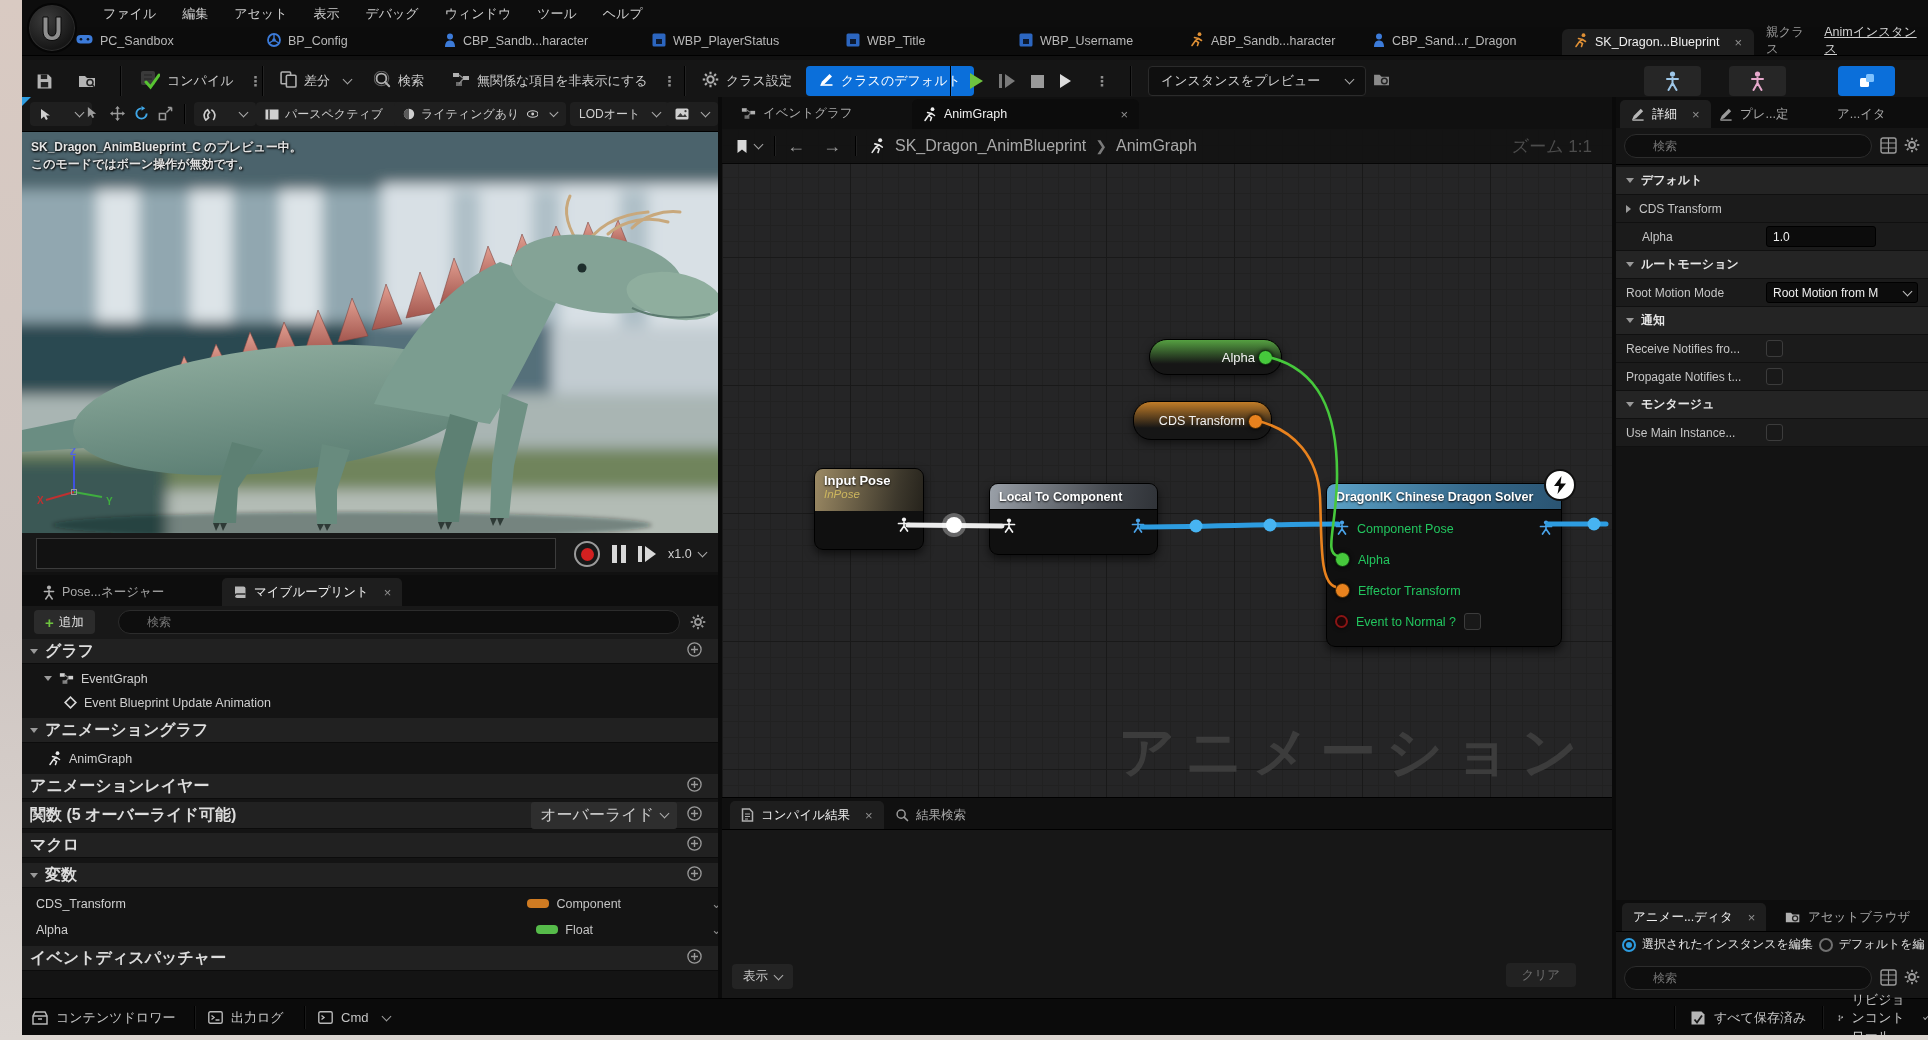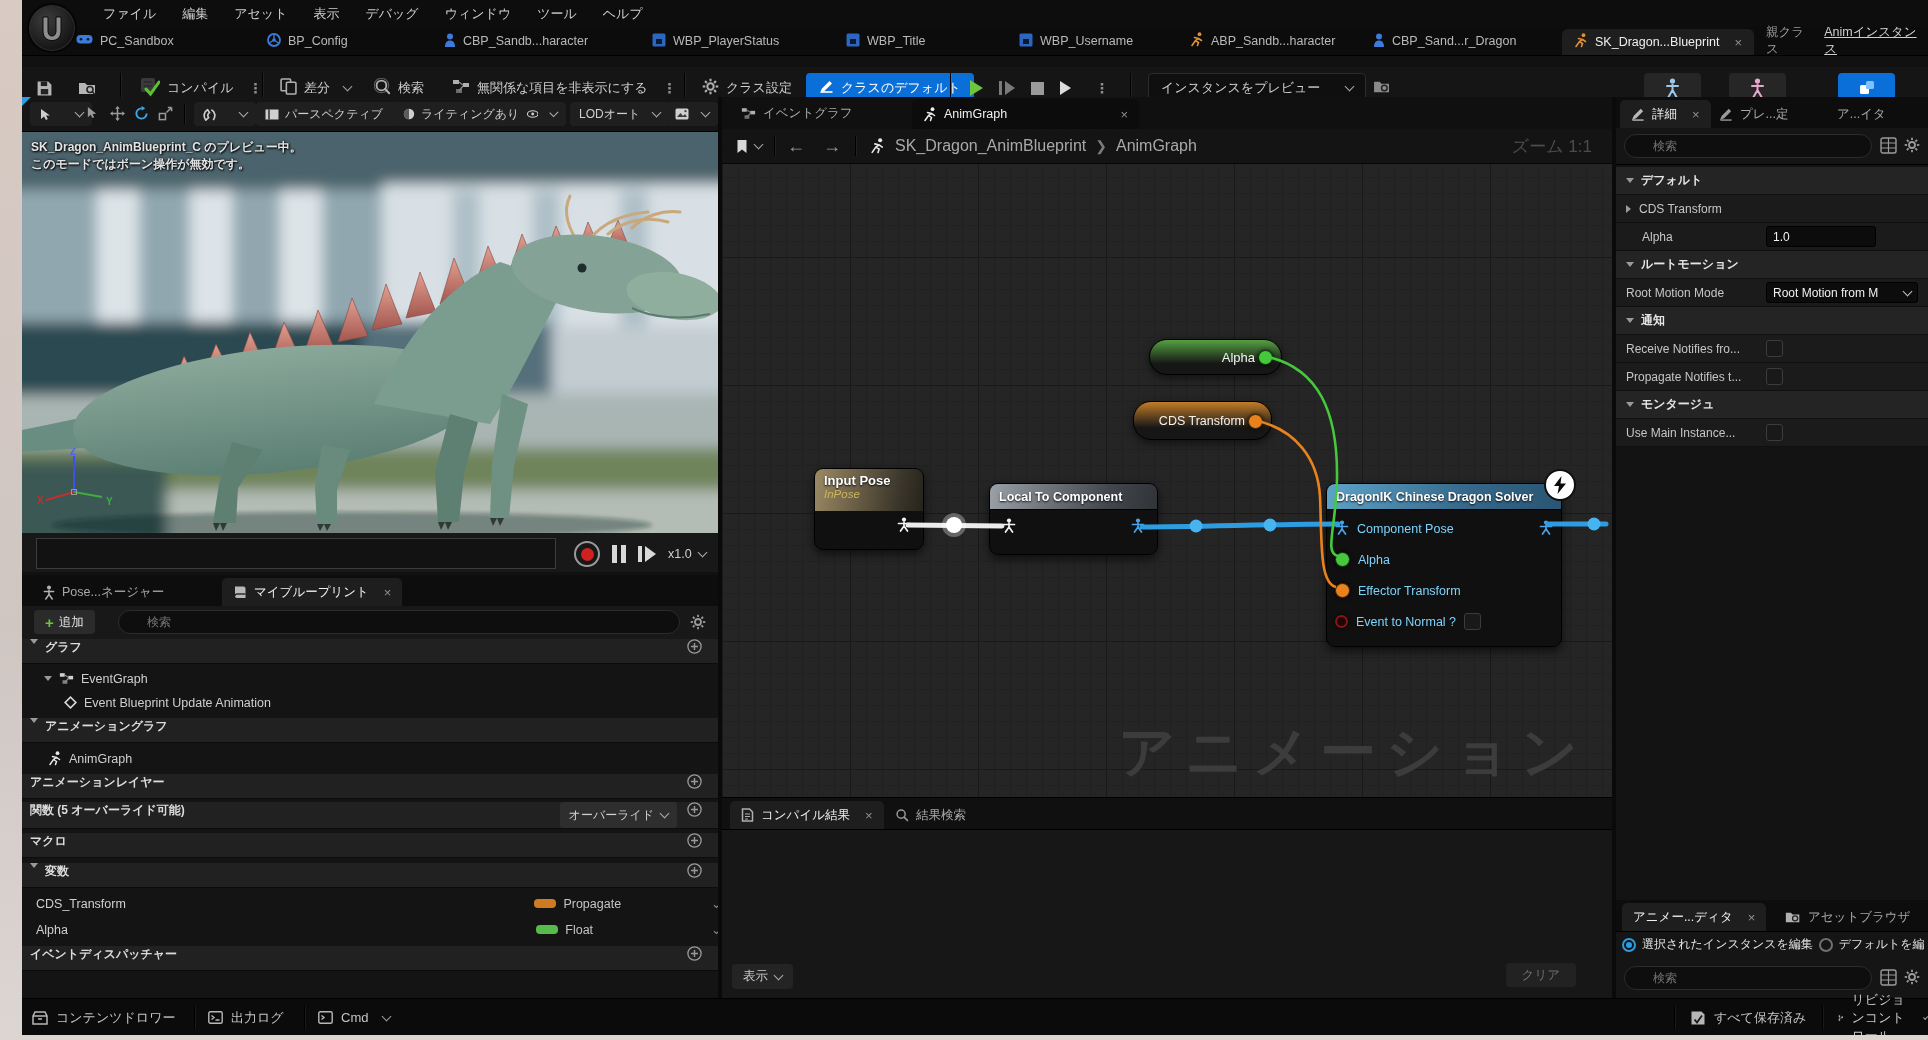--- a/index.html
+++ b/index.html
@@ -17,21 +17,21 @@
   #logo{left:5px;top:3px;width:46px;height:46px;border-radius:50%;background:radial-gradient(circle at 38% 32%,#3c3c3c,#161616 70%);border:2px solid #060606;box-shadow:0 0 0 1px #2e2e2e inset;z-index:40;display:flex;align-items:center;justify-content:center;}
   #wctl{right:0;top:0;height:26px;display:flex;z-index:41;}
   .wbtn{width:46px;height:26px;display:flex;align-items:center;justify-content:center;color:#b4b4b4;font-size:12px;}
   
   #tabstrip{left:0;top:27px;width:100%;height:28px;background:#0c0c0c;border-bottom:1px solid #000;}
   .atab{position:absolute;top:0;height:28px;display:flex;align-items:center;gap:7px;color:#b9b9b9;font-size:12.5px;white-space:nowrap;}
   .atab.on{top:2px;height:26px;background:#1e1e1e;border-radius:6px 6px 0 0;color:#f0f0f0;padding:0 12px;}
   .parentcls{position:absolute;top:0;height:28px;display:flex;align-items:center;gap:8px;color:#9a9a9a;font-size:12.5px;}
   .parentcls .lnk{color:#cfcfcf;text-decoration:underline;}
   
-  #toolbar{left:0;top:67px;width:100%;height:42px;background:#151515;border-bottom:4px solid #c2410c;}
+  #toolbar{left:0;top:60px;width:100%;height:42px;background:#151515;border-bottom:4px solid #c2410c;}
   .tbtxt{color:#cfcfcf;font-size:13px;}
   .tbitem{position:absolute;top:0;height:42px;display:flex;align-items:center;gap:7px;}
   .bluebtn{background:#0b6fda;border-radius:4px;color:#fff;display:flex;align-items:center;gap:7px;padding:0 13px;height:30px;font-size:13px;}
   .darkdd{background:#0f0f0f;border:1px solid #2b2b2b;border-radius:4px;color:#cfcfcf;display:flex;align-items:center;padding:0 12px;height:28px;font-size:13px;}
   .sqbtn{width:57px;height:30px;background:#262626;border-radius:4px;display:flex;align-items:center;justify-content:center;}
   .tri-play{width:0;height:0;border-left:13px solid #6ec33f;border-top:8px solid transparent;border-bottom:8px solid transparent;}
   .tri-step{width:0;height:0;border-left:11px solid #dcdcdc;border-top:7px solid transparent;border-bottom:7px solid transparent;}
   .tri-gray{width:0;height:0;border-left:10px solid #7a7a7a;border-top:7px solid transparent;border-bottom:7px solid transparent;}
   .stop-sq{width:13px;height:13px;background:#9a9a9a;}
   
@@ -39,39 +39,39 @@
   .ptabbar{position:absolute;left:0;top:0;width:100%;height:31px;background:#0d0d0d;border-bottom:1px solid #000;}
   .ptab{position:absolute;top:3px;height:28px;display:flex;align-items:center;gap:7px;color:#a8a8a8;font-size:12.5px;padding:0 11px;white-space:nowrap;}
   .ptab.on{background:#1e1e1e;border-radius:5px 5px 0 0;color:#efefef;}
   
   #vp-toolbar{left:0;top:0;width:100%;height:34px;background:#151515;border-bottom:1px solid #000;}
   .vpbtn{background:#1f1f1f;border-radius:4px;height:24px;display:flex;align-items:center;gap:6px;padding:0 9px;color:#cfcfcf;font-size:12px;position:absolute;top:5px;}
   .ovl{color:#e4e4e4;font-size:12px;font-weight:bold;text-shadow:1px 1px 2px #000,0 0 3px #000;}
   
   .addbtn{background:#2b2b2b;border-radius:4px;height:24px;display:flex;align-items:center;gap:5px;padding:0 11px;color:#e0e0e0;font-size:12.5px;}
   .searchpill{background:#0e0e0e;border:1px solid #2c2c2c;border-radius:12px;height:24px;color:#8a8a8a;font-size:12px;padding:0 10px 0 28px;box-sizing:border-box;outline:none;font-family:inherit;}
-  .sect{position:absolute;left:0;width:100%;height:25px;background:#212121;border-bottom:1px solid #0c0c0c;display:flex;padding:0 8px;box-sizing:border-box;color:#dcdcdc;font-weight:bold;font-size:12px;}
+  .sect{position:absolute;left:0;width:100%;height:25px;background:#212121;border-bottom:1px solid #0c0c0c;display:flex;align-items:center;padding:0 8px;box-sizing:border-box;color:#dcdcdc;font-weight:bold;font-size:16px;}
   .trow{position:absolute;left:0;width:100%;height:23px;display:flex;align-items:center;color:#cfcfcf;font-size:12.5px;}
   .caret{width:0;height:0;border-top:5px solid #9a9a9a;border-left:4.5px solid transparent;border-right:4.5px solid transparent;margin-right:7px;}
   .caret.rt{border-top:4.5px solid transparent;border-bottom:4.5px solid transparent;border-left:5px solid #9a9a9a;border-right:none;margin-right:8px;}
   .typepill{width:22px;height:9px;border-radius:4px;margin-right:7px;}
   .eyec{color:#8a8a8a;font-size:13px;margin-right:10px;}
   .plusc{margin-left:auto;margin-right:8px;}
   
   #gdoc-tabs{left:0;top:0;width:100%;height:32px;background:#101010;border-bottom:1px solid #000;}
   #gcanvas{left:0;top:32px;right:0;bottom:201px;background-color:#252526;background-image:linear-gradient(#191919 1px,transparent 1px),linear-gradient(90deg,#191919 1px,transparent 1px),linear-gradient(#212121 1px,transparent 1px),linear-gradient(90deg,#212121 1px,transparent 1px);background-size:128px 128px,128px 128px,16px 16px,16px 16px;overflow:hidden;}
   #gstrip{left:0;top:0;width:100%;height:34px;background:rgba(18,18,18,.92);border-bottom:1px solid #060606;z-index:8;}
   .crumb{color:#a9a9a9;font-size:16px;}
   .zoomlbl{color:#4c4c4c;font-size:17px;}
   .watermark{right:24px;bottom:6px;font-size:56px;font-weight:bold;color:#3c3c3c;letter-spacing:10px;z-index:1;}
   .gnode{position:absolute;background:rgba(16,16,16,.96);border:1px solid #000;border-radius:9px;box-shadow:0 4px 10px rgba(0,0,0,.6);z-index:4;}
   .gnode .hd{height:25px;border-radius:8px 8px 0 0;display:flex;align-items:center;padding:0 9px;font-weight:bold;font-size:12.5px;color:#fff;text-shadow:0 1px 2px rgba(0,0,0,.9);border-bottom:1px solid #000;}
   .pillnode{position:absolute;border-radius:18px;border:1px solid #000;box-shadow:0 3px 8px rgba(0,0,0,.55);z-index:4;display:flex;align-items:center;justify-content:flex-end;color:#f2f2f2;font-size:13px;}
   .cpin{width:13px;height:13px;border-radius:50%;box-shadow:0 0 4px rgba(0,0,0,.8);}
-  .prow{display:flex;align-items:center;height:31px;padding:0 8px;color:#7dd3fc;font-size:12.5px;gap:8px;}
+  .prow{display:flex;align-items:center;height:31px;padding:0 8px;color:#22c55e;font-size:12.5px;gap:8px;}
   .ckbox{width:15px;height:15px;background:#191919;border:1px solid #3c3c3c;border-radius:3px;}
   
   .drow{position:absolute;left:0;width:100%;height:27px;display:flex;align-items:center;border-bottom:1px solid #101010;background:#1b1b1b;color:#c6c6c6;font-size:12px;}
   .dhead{background:#242424;color:#e6e6e6;font-weight:bold;}
   .dval{position:absolute;left:150px;display:flex;align-items:center;}
   .dinput{background:#0c0c0c;border:1px solid #000;border-radius:3px;height:19px;color:#f0f0f0;font-size:12px;padding:0 6px;display:flex;align-items:center;}
   .radio{width:14px;height:14px;border-radius:50%;border:2px solid #707070;box-sizing:border-box;}
   .radio.on{border-color:#2d9ce0;position:relative;}
   .radio.on::after{content:"";position:absolute;left:2px;top:2px;width:6px;height:6px;border-radius:50%;background:#2d9ce0;}
   
@@ -603,21 +603,21 @@
           <span>変数</span>
       <span class="plusc"><svg width="15" height="15" viewBox="0 0 15 15">
               <circle cx="7.5" cy="7.5" r="6.6" fill="none" stroke="#9a9a9a" stroke-width="1.3"></circle>
               <path d="M7.5 4 V11 M4 7.5 H11" stroke="#9a9a9a" stroke-width="1.4"></path>
             </svg></span>
     </div>
     <div class="trow" style="top:317px;padding-left:14px">
       <span>CDS_Transform</span>
       <span style="margin-left:auto" class="r">
             <span class="typepill" style="background:#cf7b22"></span>
-            <span style="color:#c4c4c4">Propagate</span>
+            <span style="color:#c4c4c4">Component</span>
           </span>
       <span class="eyec" style="margin-left:90px">⌄</span>
     </div>
     <div class="trow" style="top:343px;padding-left:14px">
       <span>Alpha</span>
       <span style="margin-left:auto" class="r">
             <span class="typepill" style="background:#56bb4a"></span>
             <span style="color:#c4c4c4">Float</span>
           </span>
       <span class="eyec" style="margin-left:118px">⌄</span>

